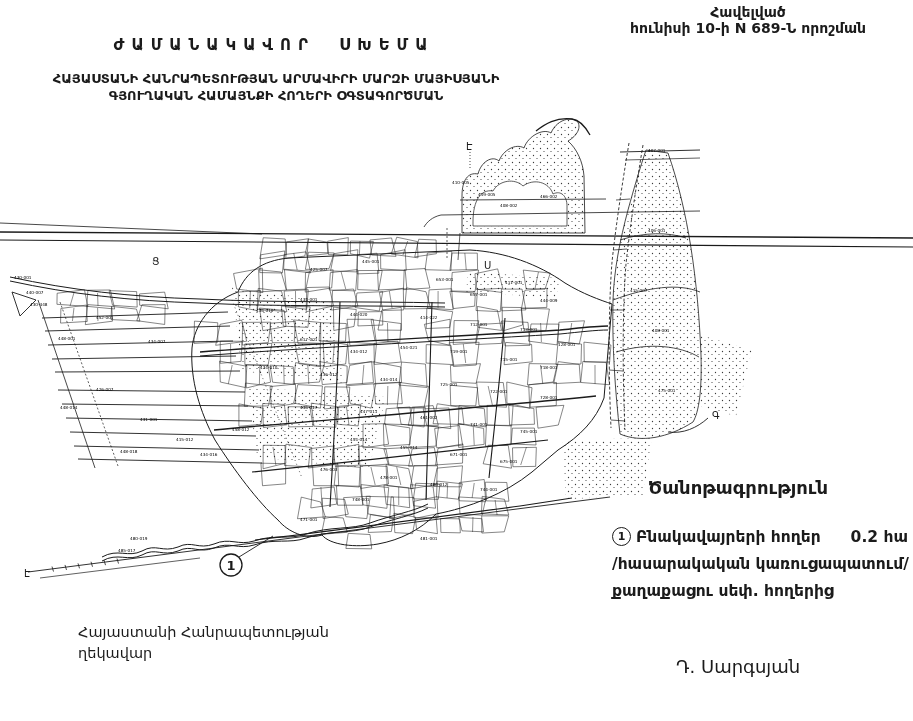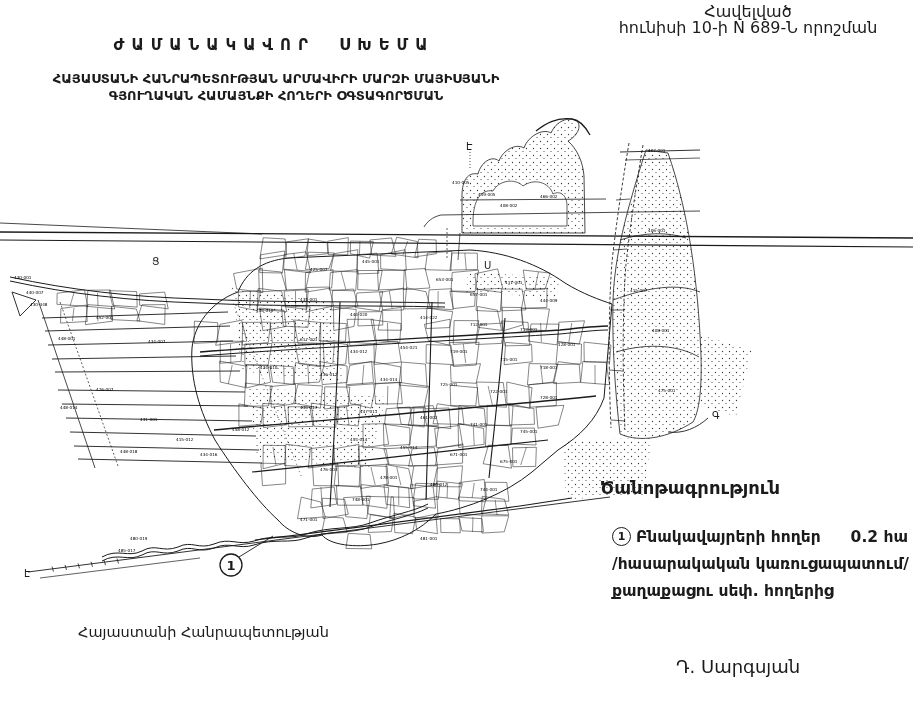--- a/index.html
+++ b/index.html
@@ -3,26 +3,26 @@
 <meta charset="utf-8">
 <style>
   html,body{margin:0;padding:0;background:#e8e8e8;}
   .page{
     position:relative;width:913px;height:721px;background:#ffffff;
     font-family:"DejaVu Sans",sans-serif;color:#1b1b1b;overflow:hidden;
   }
   .page svg{position:absolute;left:0;top:0;}
   .abs{position:absolute;z-index:2;}
   .appendix{left:587px;top:4px;width:322px;text-align:center;
-    font-size:16px;font-weight:400;line-height:16px;}
+    font-size:14px;font-weight:700;line-height:16px;}
   .title{left:0;top:36px;width:548px;text-align:center;font-size:15px;
     font-weight:700;letter-spacing:7px;word-spacing:12px;}
   .subtitle{left:0;top:70px;width:552px;text-align:center;font-size:13px;
     font-weight:700;line-height:17px;}
-  .note-heading{left:600px;top:477px;font-size:18px;font-weight:700;}
+  .note-heading{left:648px;top:477px;font-size:18px;font-weight:700;}
   .note-line{left:612px;font-size:15.5px;font-weight:700;}
   .note-row{display:flex;align-items:center;}
   .circ{display:inline-flex;align-items:center;justify-content:center;
     width:17px;height:17px;border:1.6px solid #1b1b1b;border-radius:50%;
     font-size:11px;font-weight:700;margin-right:5px;flex:0 0 auto;}
   .note-val{margin-left:30px;}
   .sig-left{left:78px;top:622px;width:320px;text-align:left;
     font-size:14.5px;line-height:21px;}
   .sig-right{left:676px;top:656px;font-size:18px;text-align:center;}
 </style>
@@ -419,16 +419,17 @@
   <div class="abs note-line note-row" style="top:527px;">
     <span class="circ">1</span>
     <span>Բնակավայրերի հողեր</span>
     <span class="note-val">0.2 հա</span>
   </div>
   <div class="abs note-line" style="top:555px;">/հասարակական կառուցապատում/</div>
   <div class="abs note-line" style="top:582px;">քաղաքացու սեփ. հողերից</div>
 
   <div class="abs sig-left">
     <div>Հայաստանի Հանրապետության</div>
+    <div>ղեկավար</div>
   </div>
   <div class="abs sig-right">Դ. Սարգսյան</div>
 
 </div>
 
 </body></html>

